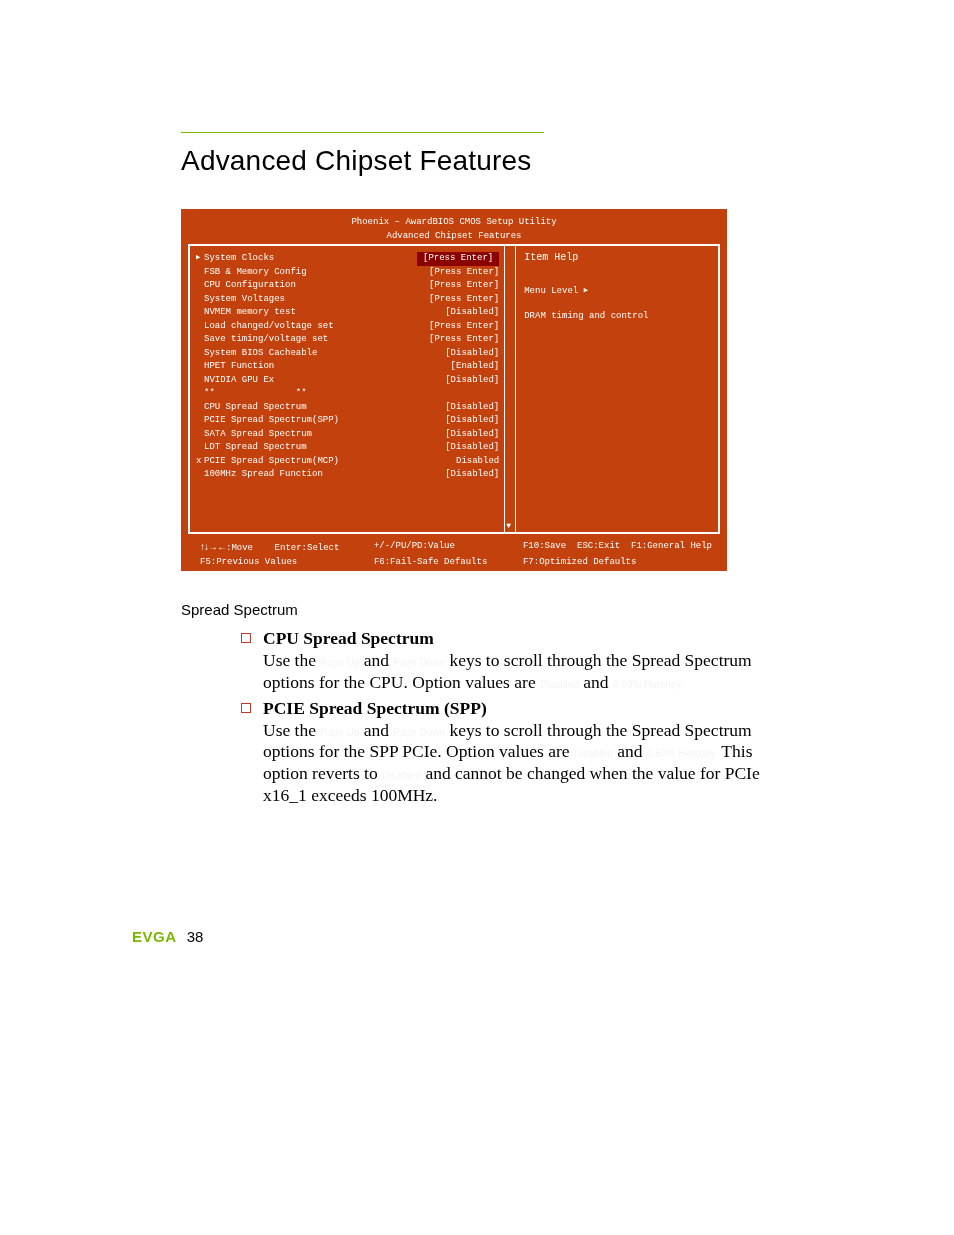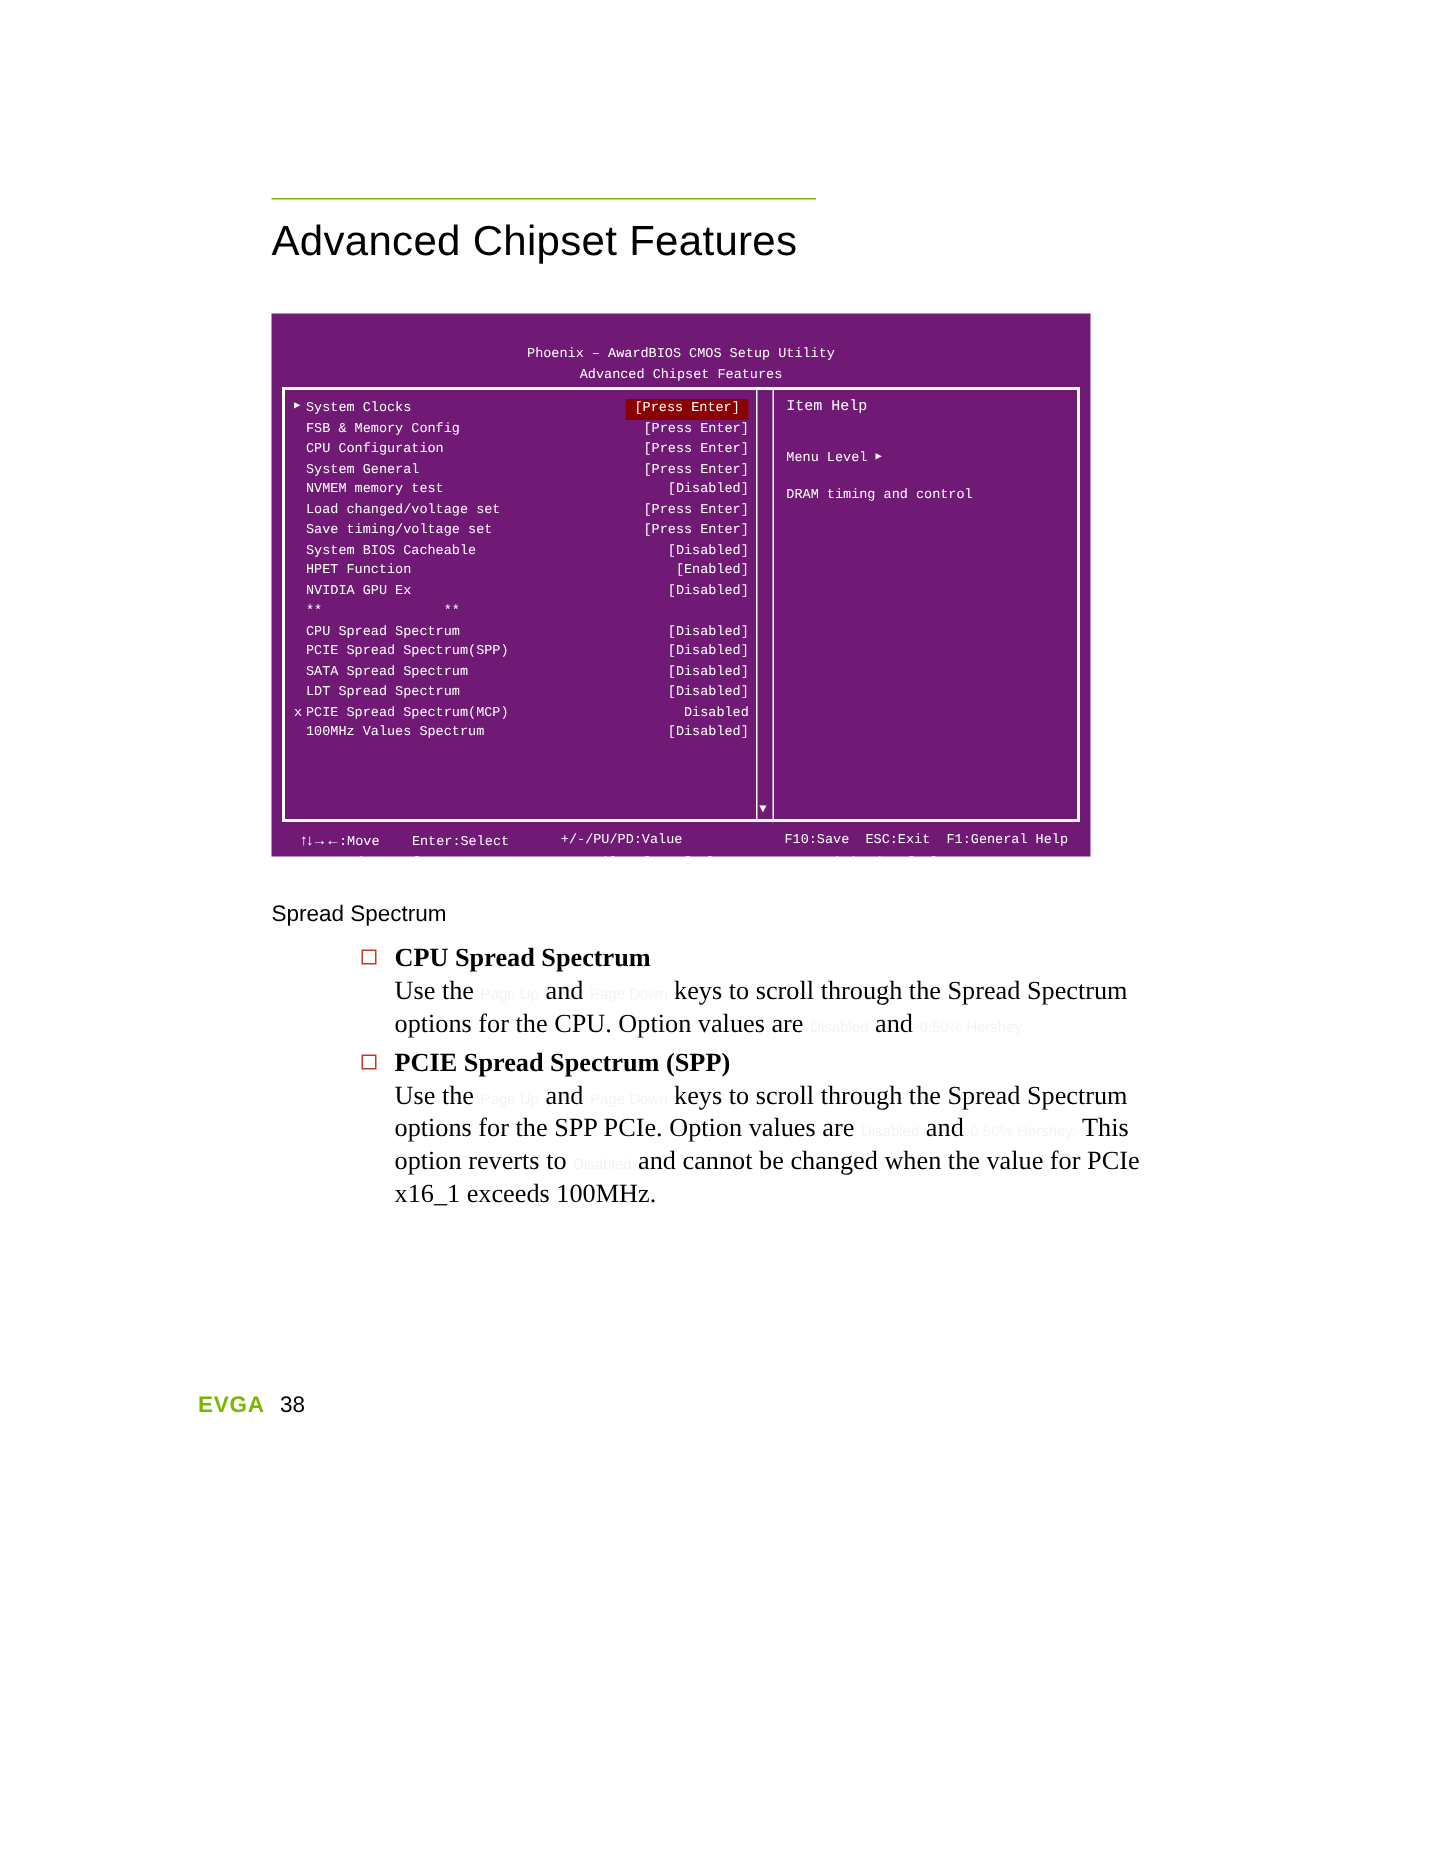--- a/index.html
+++ b/index.html
@@ -53,27 +53,27 @@
     font-size: 10px;
     color: #544;
     vertical-align: middle;
     width: 30px;
   }
   
   .bios-box {
     margin-top: 28px;
     width: 546px;
     height: 362px;
-    background: #701a75;
+    background: #c2410c;
     color: #fff;
     font-family: 'Lucida Console', 'Courier New', monospace;
     font-size: 9px;
     position: relative;
     box-sizing: border-box;
-    padding: 21px 7px 0 7px;
+    padding: 7px 7px 0 7px;
   }
   .bios-header {
     text-align: center;
     font-size: 9px;
     padding: 1px 0 3px 0;
     color: #fff;
   }
   .bios-frame {
     border: 2px double #fff;
     box-sizing: border-box;
@@ -215,34 +215,34 @@
 
   <div class="bios-box">
     <div class="bios-header">Phoenix – AwardBIOS CMOS Setup Utility</div>
     <div class="bios-header">Advanced Chipset Features</div>
     <div class="bios-frame">
       <div class="bios-inner">
         <div class="bios-left">
           <div class="menu-row hl"><span class="arrow rarrow">▶</span> <span class="label">System Clocks</span><span class="val"><span class="hlbox">[Press Enter]</span></span></div>
           <div class="menu-row"><span class="arrow"> </span> <span class="label">FSB &amp; Memory Config</span><span class="val">[Press Enter]</span></div>
           <div class="menu-row"><span class="arrow"> </span> <span class="label">CPU Configuration</span><span class="val">[Press Enter]</span></div>
-          <div class="menu-row"><span class="arrow"> </span> <span class="label">System General</span><span class="val">[Press Enter]</span></div>
+          <div class="menu-row"><span class="arrow"> </span> <span class="label">System Voltages</span><span class="val">[Press Enter]</span></div>
           <div class="menu-row"><span class="arrow"> </span> <span class="label">NVMEM memory test</span><span class="val">[Disabled]</span></div>
           <div class="menu-row"><span class="arrow"> </span> <span class="label">Load changed/voltage set</span><span class="val">[Press Enter]</span></div>
           <div class="menu-row"><span class="arrow"> </span> <span class="label">Save timing/voltage set</span><span class="val">[Press Enter]</span></div>
           <div class="menu-row"><span class="arrow"> </span> <span class="label">System BIOS Cacheable</span><span class="val">[Disabled]</span></div>
           <div class="menu-row"><span class="arrow"> </span> <span class="label">HPET Function</span><span class="val">[Enabled]</span></div>
           <div class="menu-row"><span class="arrow"> </span> <span class="label">NVIDIA GPU Ex</span><span class="val">[Disabled]</span></div>
           <div class="menu-row"><span class="arrow"> </span> <span class="label">**               **</span><span class="val"></span></div>
           <div class="menu-row"><span class="arrow"> </span> <span class="label">CPU Spread Spectrum</span><span class="val">[Disabled]</span></div>
           <div class="menu-row"><span class="arrow"> </span> <span class="label">PCIE Spread Spectrum(SPP)</span><span class="val">[Disabled]</span></div>
           <div class="menu-row"><span class="arrow"> </span> <span class="label">SATA Spread Spectrum</span><span class="val">[Disabled]</span></div>
           <div class="menu-row"><span class="arrow"> </span> <span class="label">LDT Spread Spectrum</span><span class="val">[Disabled]</span></div>
           <div class="menu-row"><span class="arrow">x</span> <span class="label">PCIE Spread Spectrum(MCP)</span><span class="val">Disabled</span></div>
-          <div class="menu-row"><span class="arrow"> </span> <span class="label">100MHz Values Spectrum</span><span class="val">[Disabled]</span></div>
+          <div class="menu-row"><span class="arrow"> </span> <span class="label">100MHz Spread Function</span><span class="val">[Disabled]</span></div>
           <div class="scroll-gutter">
             <span class="tri-down">▼</span>
           </div>
         </div>
         <div class="bios-right">
           <div class="rhead">Item Help</div>
           <div class="rbody">
             <div><span>Menu Level   </span><span class="rarrow">▶</span></div>
             <div style="margin-top:12px">DRAM timing and control</div>
           </div>

